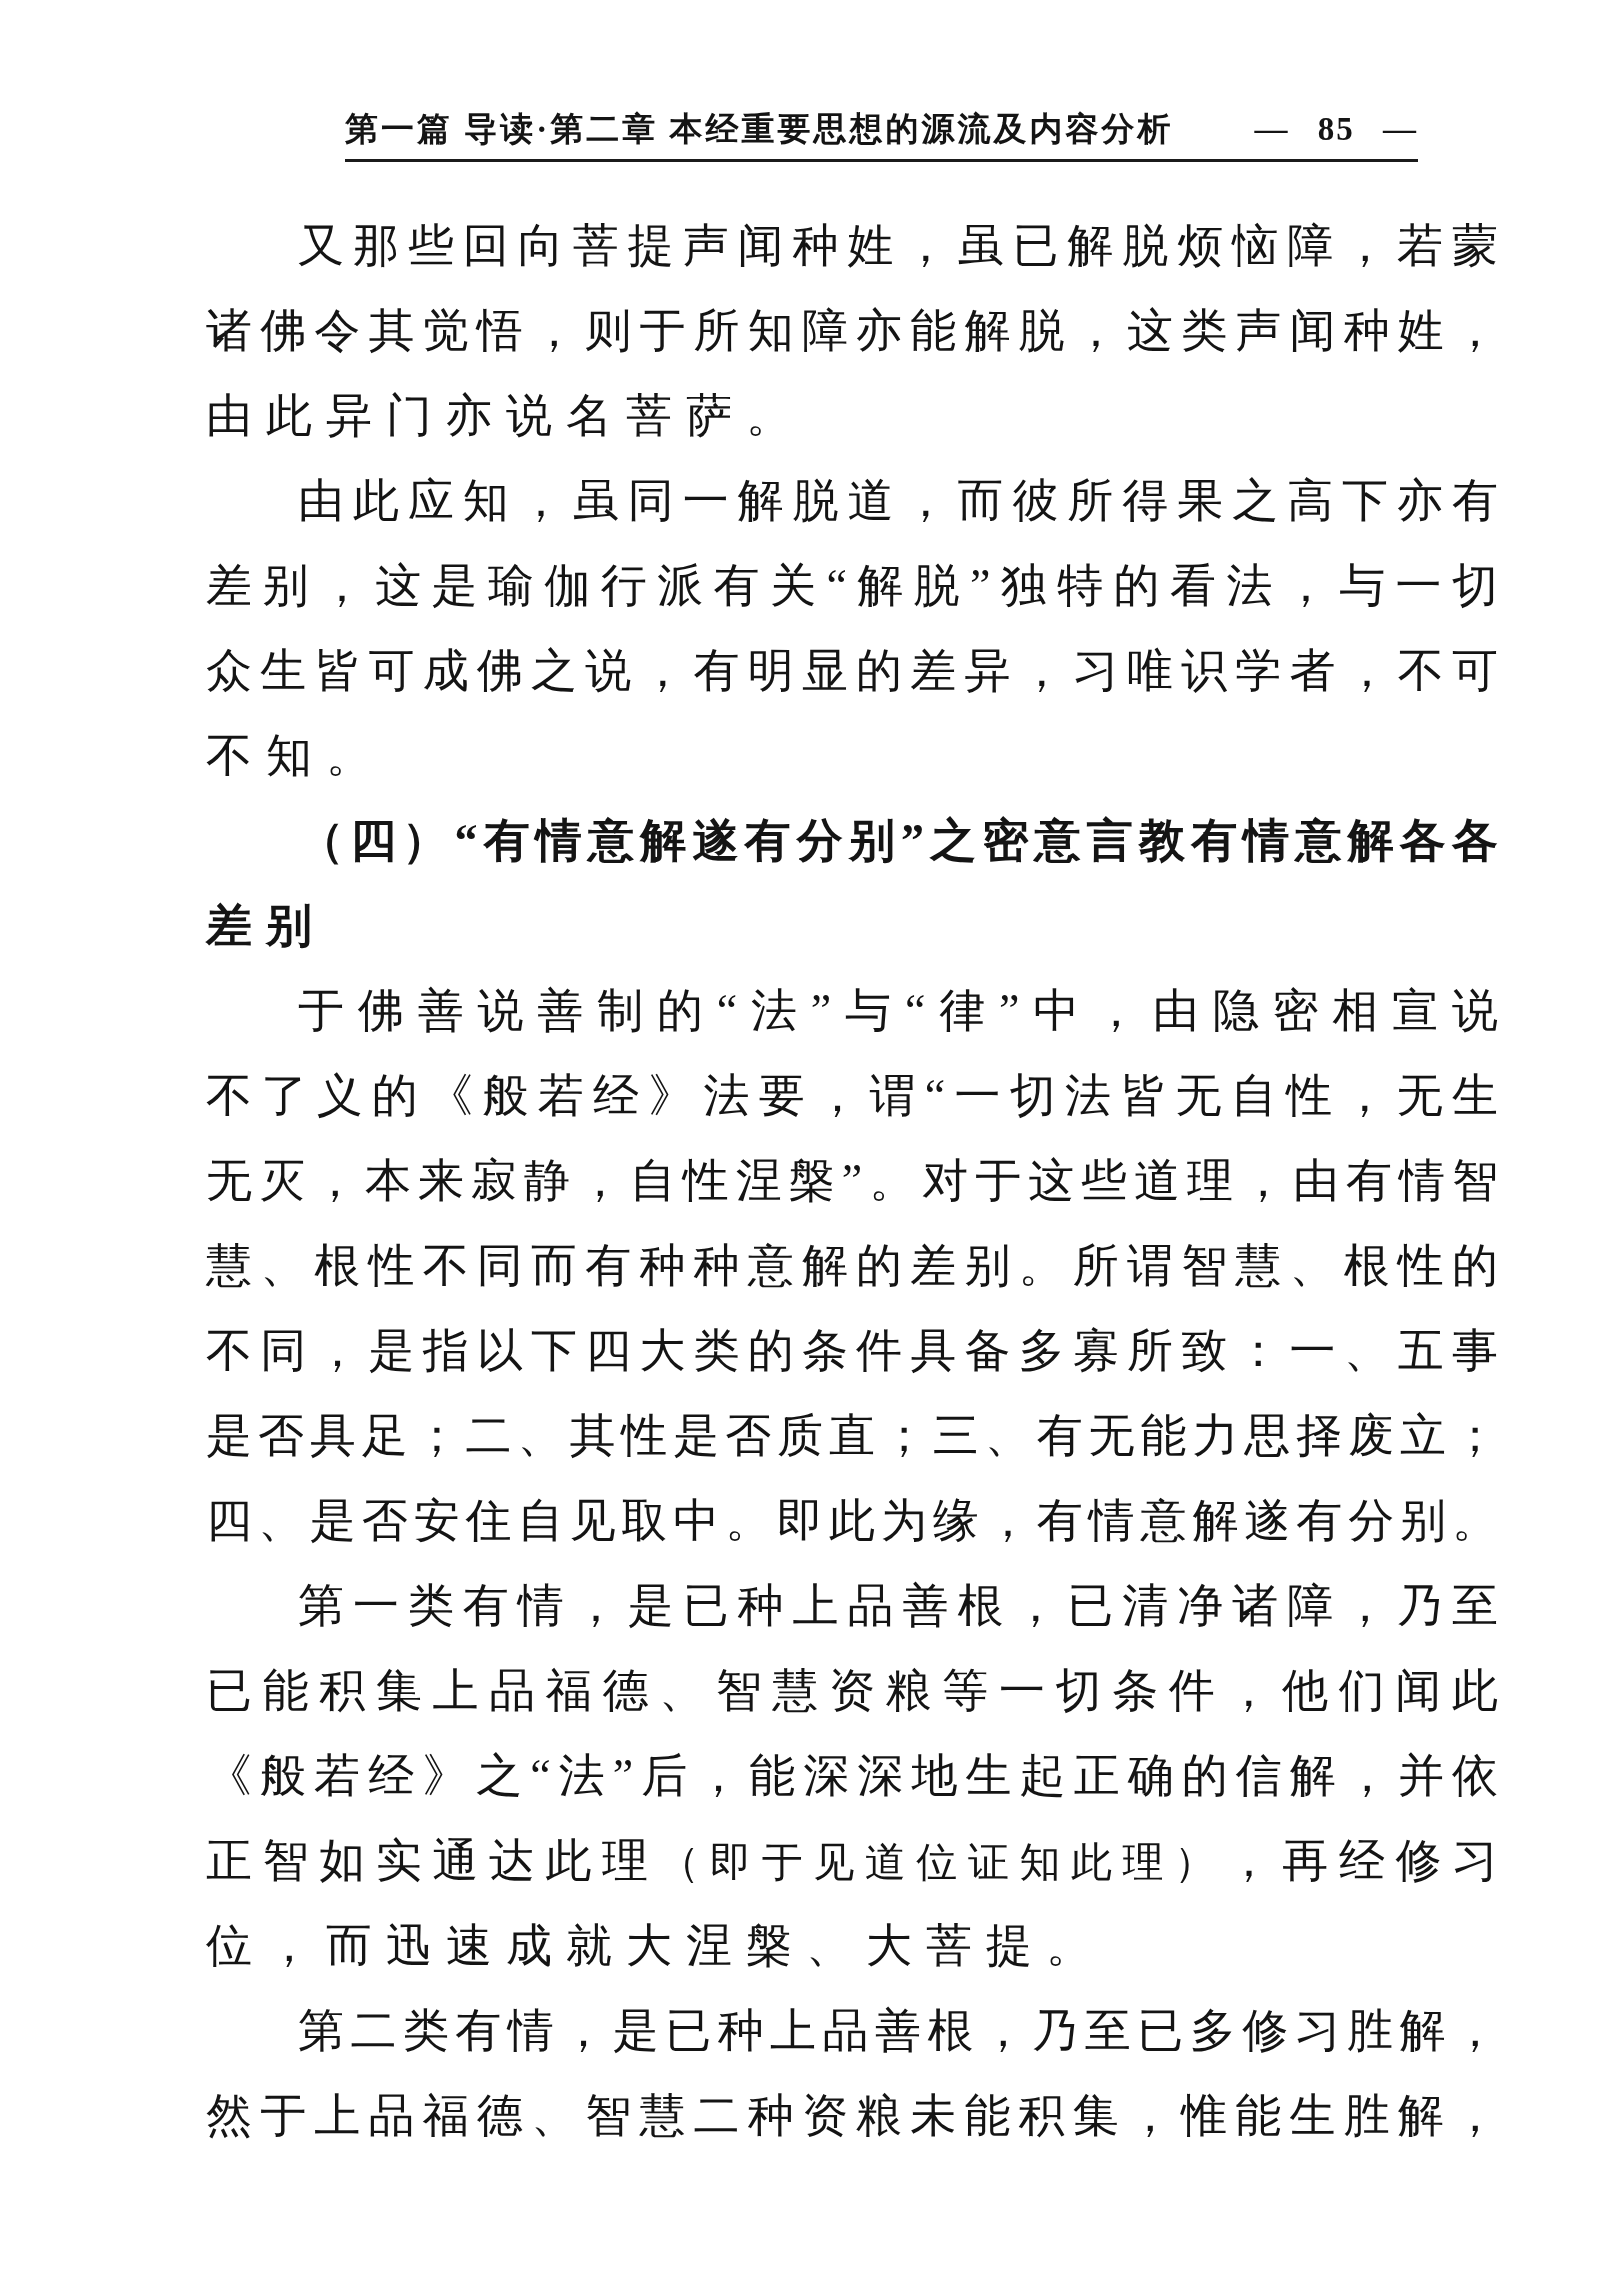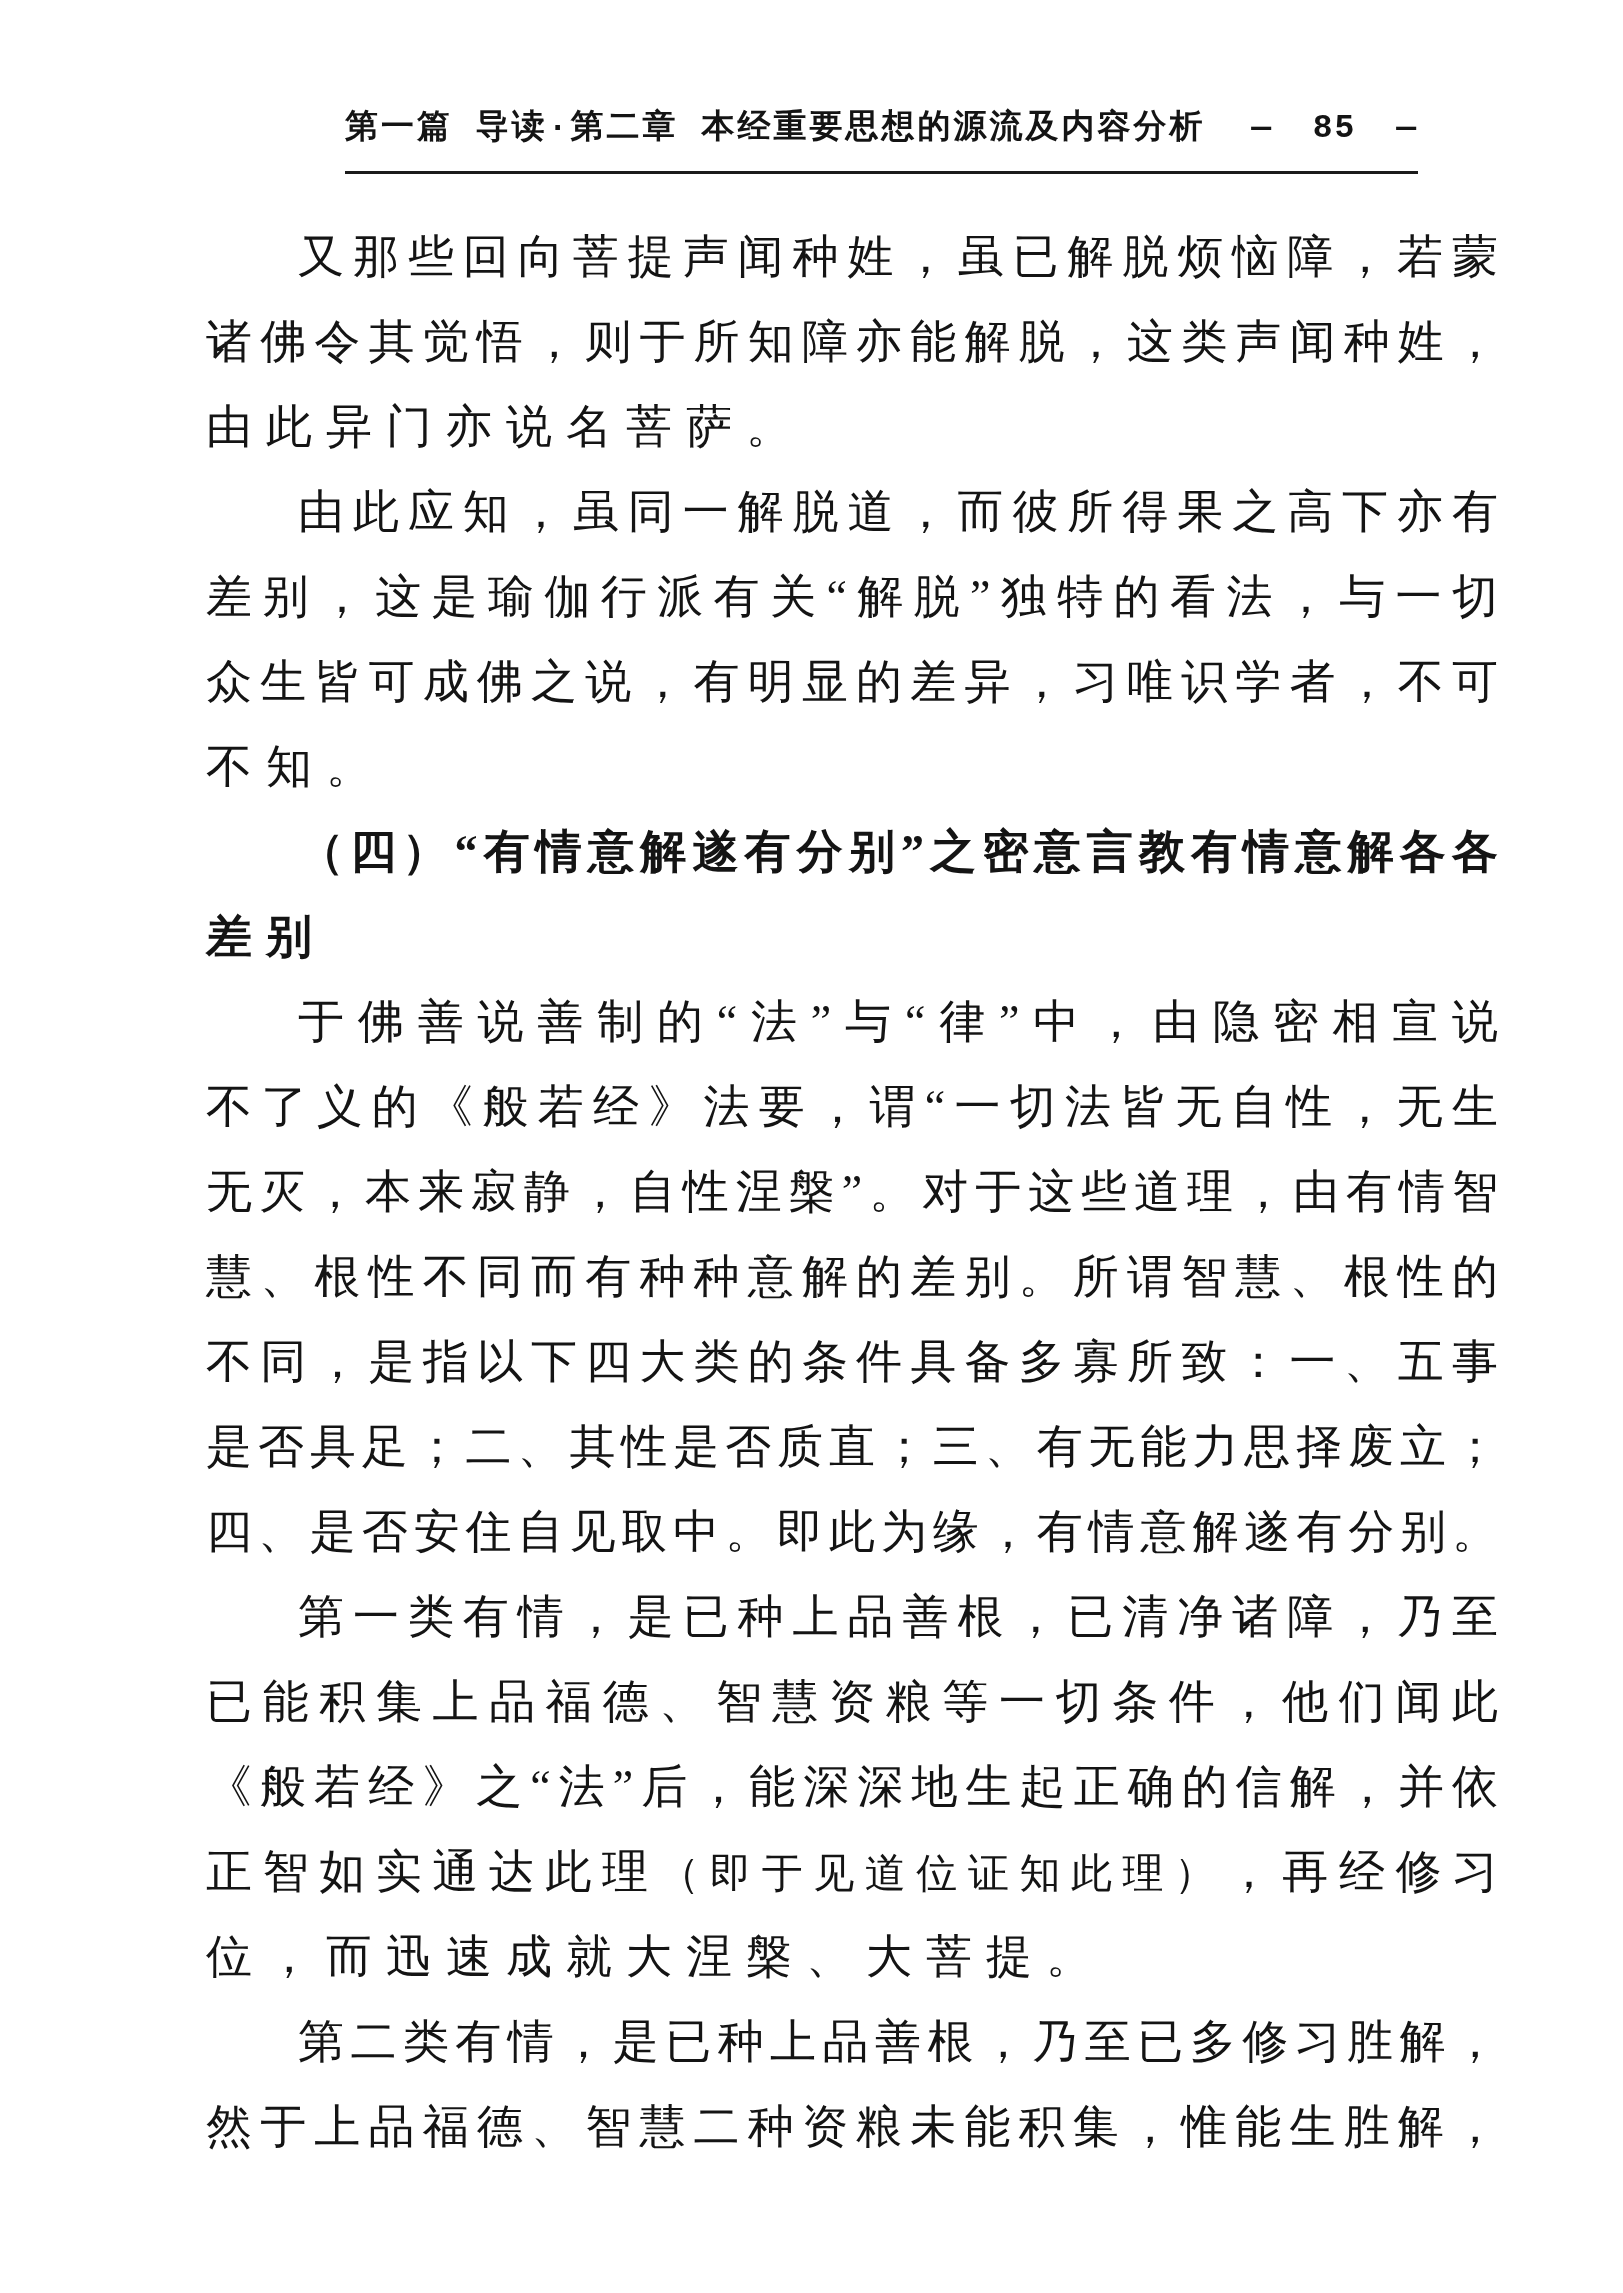--- a/index.html
+++ b/index.html
@@ -16,34 +16,33 @@
   
   .running-head {
     position: absolute;
     left: 345px;
     top: 109px;
     width: 1073px;
     display: flex;
     justify-content: space-between;
     align-items: flex-end;
     border-bottom: 3px solid #1b1b1b;
-    padding-bottom: 22px;
+    padding-bottom: 10px;
     font-size: 33px;
     line-height: 40px;
     font-weight: bold;
     white-space: nowrap;
-    font-family: Liberation Mono, monospace;
   }
   .running-head .head-title { letter-spacing: 3px; }
   .running-head .head-page  { letter-spacing: 2px; word-spacing: 18px; margin-left: 44px; }
   
   .page-body {
     position: absolute;
     left: 206px;
-    top: 214px;
+    top: 203px;
     width: 1292px;
     font-size: 46px;
     line-height: 85px;
   }
   .line {
     text-align: justify;
     text-align-last: justify;
     text-justify: inter-character;
     height: 85px;
     overflow: visible;

